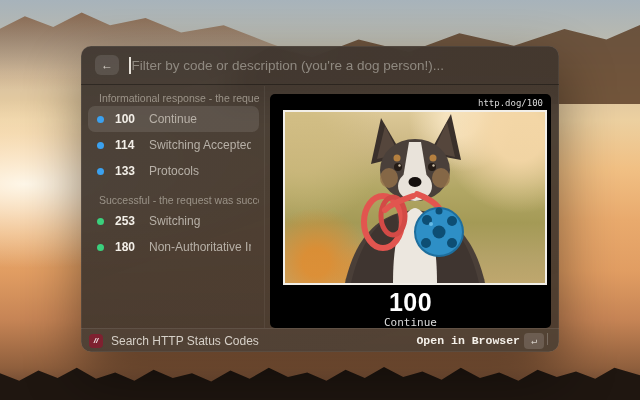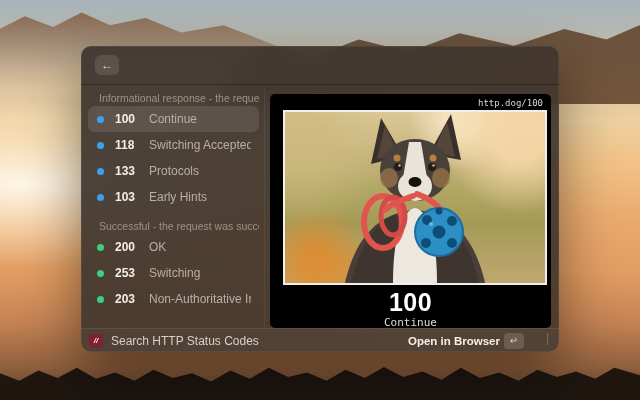--- a/index.html
+++ b/index.html
@@ -86,21 +86,21 @@
     font-family: "DejaVu Sans Mono", monospace; font-size: 11px; color: #dcdcdc; }
 
   
   .footer { position: absolute; left: 0; right: 0; bottom: 0; height: 24px;
     border-top: 1px solid rgba(255,255,255,0.08); background: rgba(255,255,255,0.03);
     display: flex; align-items: center; padding: 0 8px; gap: 8px; }
   .app-icon { width: 14px; height: 14px; border-radius: 4px; background: #7e2130;
     color: #f3e8e8; font-size: 8px; font-weight: bold; font-style: italic;
     display: flex; align-items: center; justify-content: center; flex: 0 0 auto; }
   .app-name { font-size: 12px; color: #d6d0c8; }
-  .footer-right { margin-left: auto; display: flex; align-items: flex-start; gap: 20px; }
+  .footer-right { margin-left: auto; display: flex; align-items: flex-start; gap: 0; font-family: Liberation Mono, monospace; }
   .primary-action { font-size: 11.5px; font-weight: bold; color: #f5f1ea; cursor: pointer; }
   .kbd { min-width: 16px; height: 16px; padding: 0 3px; border-radius: 4px;
     background: rgba(255,255,255,0.14); color: #d4cec6; font-size: 10px;
     display: flex; align-items: center; justify-content: center; }
   .kbd.wide { min-width: 20px; }
   .footer-div { width: 1px; height: 12px; background: rgba(255,255,255,0.22); margin: 0 3px; }
   .actions-label { font-size: 11.5px; color: #c6c0b7; cursor: pointer; }
   .actions-group { display: flex; align-items: center; gap: 4px; cursor: pointer; }
 </style>
 </head>
@@ -111,61 +111,55 @@
   <div class="ridge ridge-right"></div>
   <div class="treeline"></div>
 </div>
 
 <div class="window">
 
   <div class="searchbar">
     <button class="back-btn">
       <span>←</span>
     </button>
+    <div class="search-wrap">
+      <span class="caret"></span>
+      <input class="search-input" type="text" placeholder="Filter by code or description (you're a dog person!)..." style="">
+    </div>
   </div>
 
   <div class="list">
     <div class="section-header">Informational response - the request w...</div>
 
     <div class="row selected">
       <span class="dot dot-1xx"></span>
       <span class="code">100</span>
       <span class="lbl">Continue</span>
     </div>
     <div class="row">
       <span class="dot dot-1xx"></span>
-      <span class="code">118</span>
+      <span class="code">114</span>
       <span class="lbl">Switching Accepted</span>
     </div>
     <div class="row">
       <span class="dot dot-1xx"></span>
       <span class="code">133</span>
       <span class="lbl">Protocols</span>
     </div>
-    <div class="row">
-      <span class="dot dot-1xx"></span>
-      <span class="code">103</span>
-      <span class="lbl">Early Hints</span>
-    </div>
 
     <div class="section-header second">Successful - the request was successf...</div>
 
-    <div class="row">
-      <span class="dot dot-2xx"></span>
-      <span class="code">200</span>
-      <span class="lbl">OK</span>
-    </div>
     <div class="row">
       <span class="dot dot-2xx"></span>
       <span class="code">253</span>
       <span class="lbl">Switching</span>
     </div>
     <div class="row">
       <span class="dot dot-2xx"></span>
-      <span class="code">203</span>
+      <span class="code">180</span>
       <span class="lbl">Non-Authoritative Informa...</span>
     </div>
   </div>
 
   <div class="vdivider"></div>
 
   <div class="detail">
     <div class="source">http.dog/100</div>
 
     <div class="photo">

